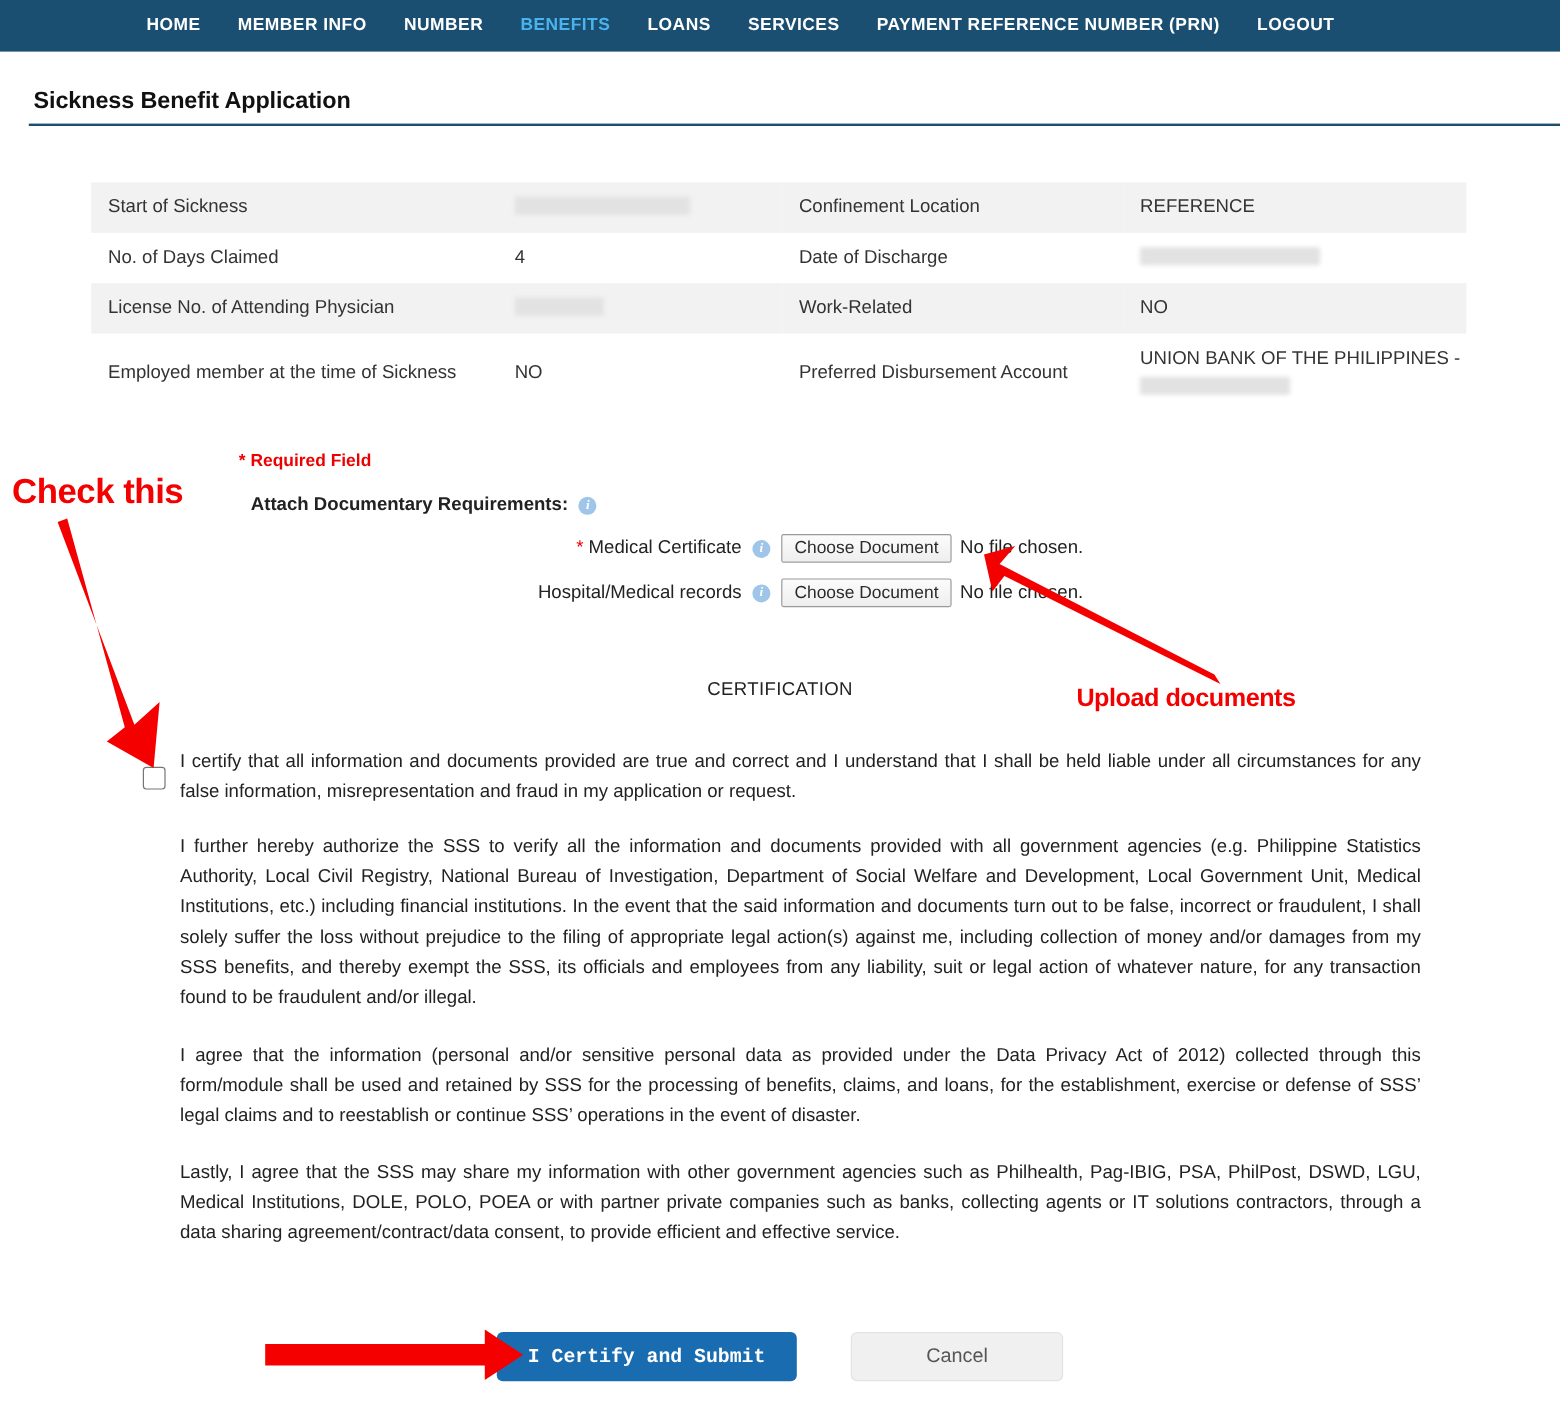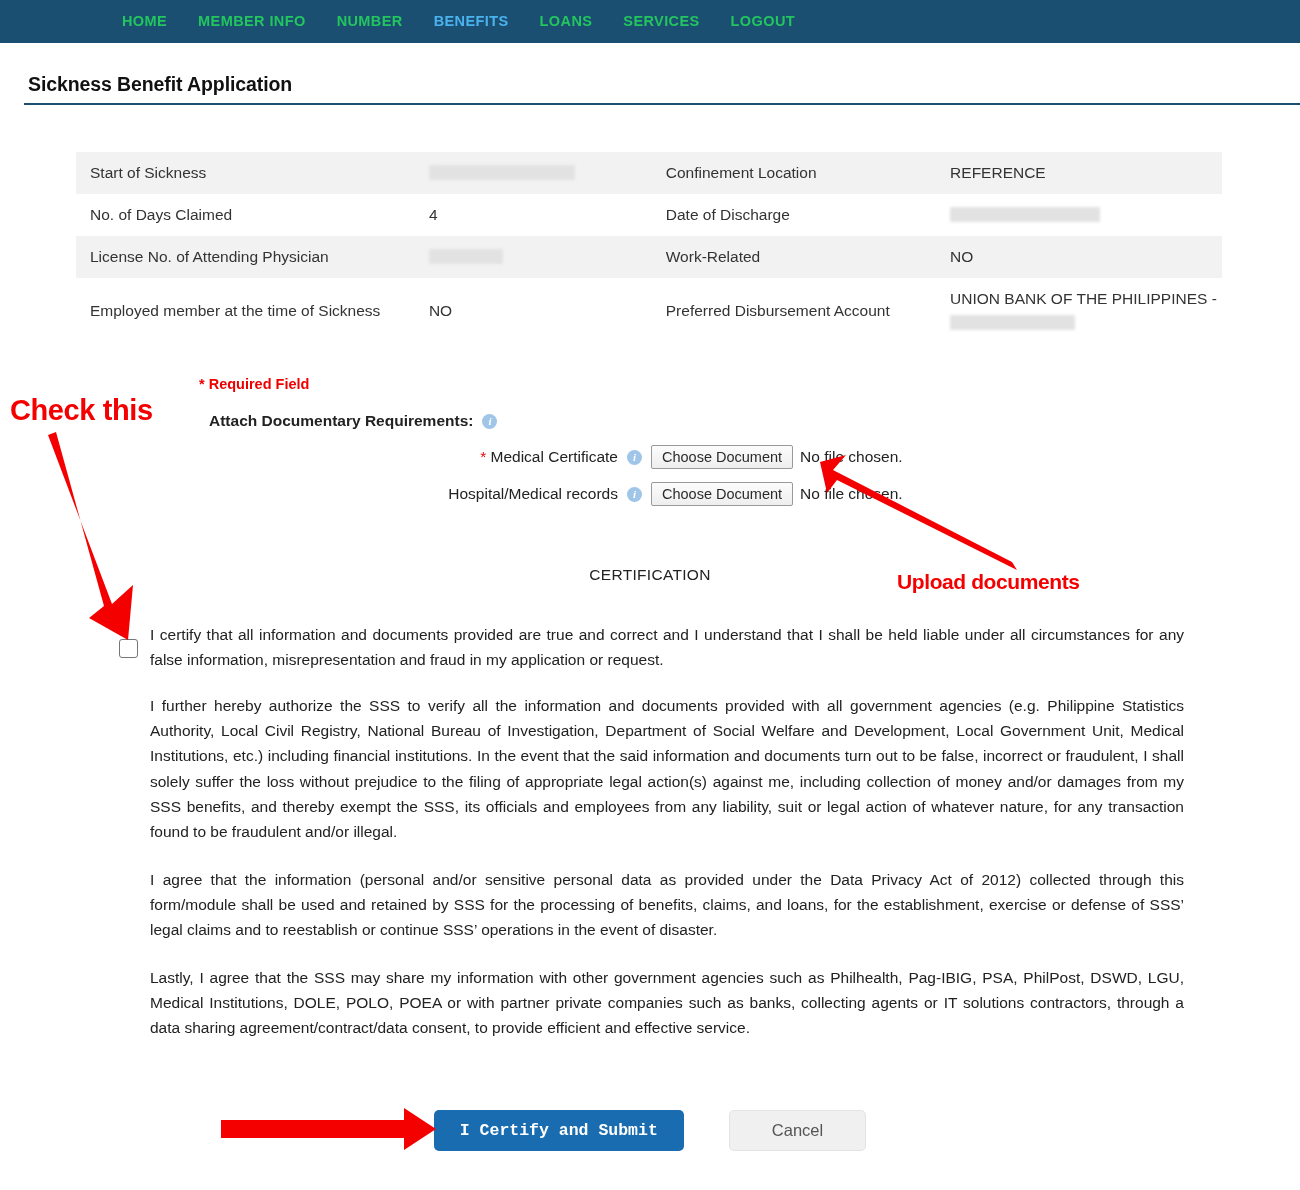--- a/index.html
+++ b/index.html
@@ -20,21 +20,21 @@
   .navbar {
     height: 43px;
     background: #1b4f72;
     display: flex;
     align-items: center;
     justify-content: flex-start;
     padding-left: 122px;
     box-sizing: border-box;
   }
   .nav-item {
-    color: #22c55e;
+    color: #ffffff;
     font-size: 14.5px;
     font-weight: bold;
     letter-spacing: 0.4px;
     margin-right: 31px;
     white-space: nowrap;
     cursor: pointer;
     line-height: 43px;
   }
   .nav-item.active {
     color: #4ab3ee;
@@ -229,21 +229,21 @@
     padding: 10px 26px;
     cursor: pointer;
     font-family: Liberation Mono, monospace;
   }
   .btn-secondary {
     background: #f0f0f0;
     color: #555555;
     font-size: 16.5px;
     border: 1px solid #e3e3e3;
     border-radius: 5px;
-    padding: 10px 42px;
+    padding: 10px 62px;
     cursor: pointer;
     font-family: "Liberation Sans", sans-serif;
   }
 
   
   .anno {
     position: absolute;
     color: #f50000;
     font-weight: bold;
     pointer-events: none;
@@ -272,20 +272,21 @@
 </head>
 <body>
 
 <div class="navbar">
   <div class="nav-item">HOME</div>
   <div class="nav-item">MEMBER INFO</div>
   <div class="nav-item">NUMBER</div>
   <div class="nav-item active">BENEFITS</div>
   <div class="nav-item">LOANS</div>
   <div class="nav-item">SERVICES</div>
+  <div class="nav-item">PAYMENT REFERENCE NUMBER (PRN)</div>
   <div class="nav-item">LOGOUT</div>
 </div>
 
 <div class="page-title-wrap">
   <div class="page-title">Sickness Benefit Application</div>
   <div class="title-rule"></div>
 </div>
 
 <table class="info-table">
   <tbody>

